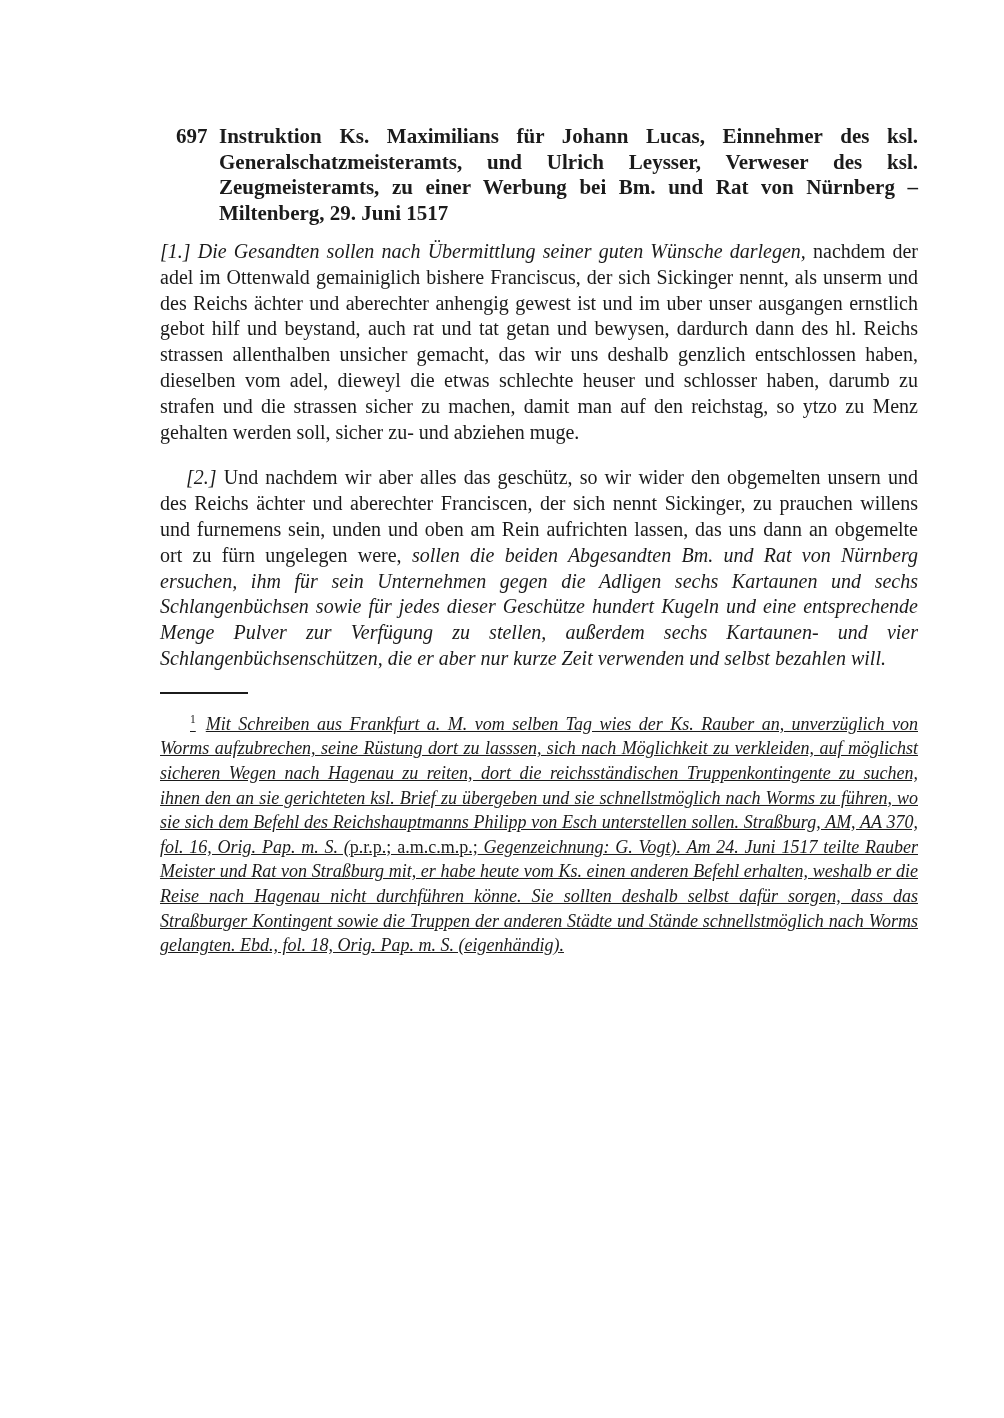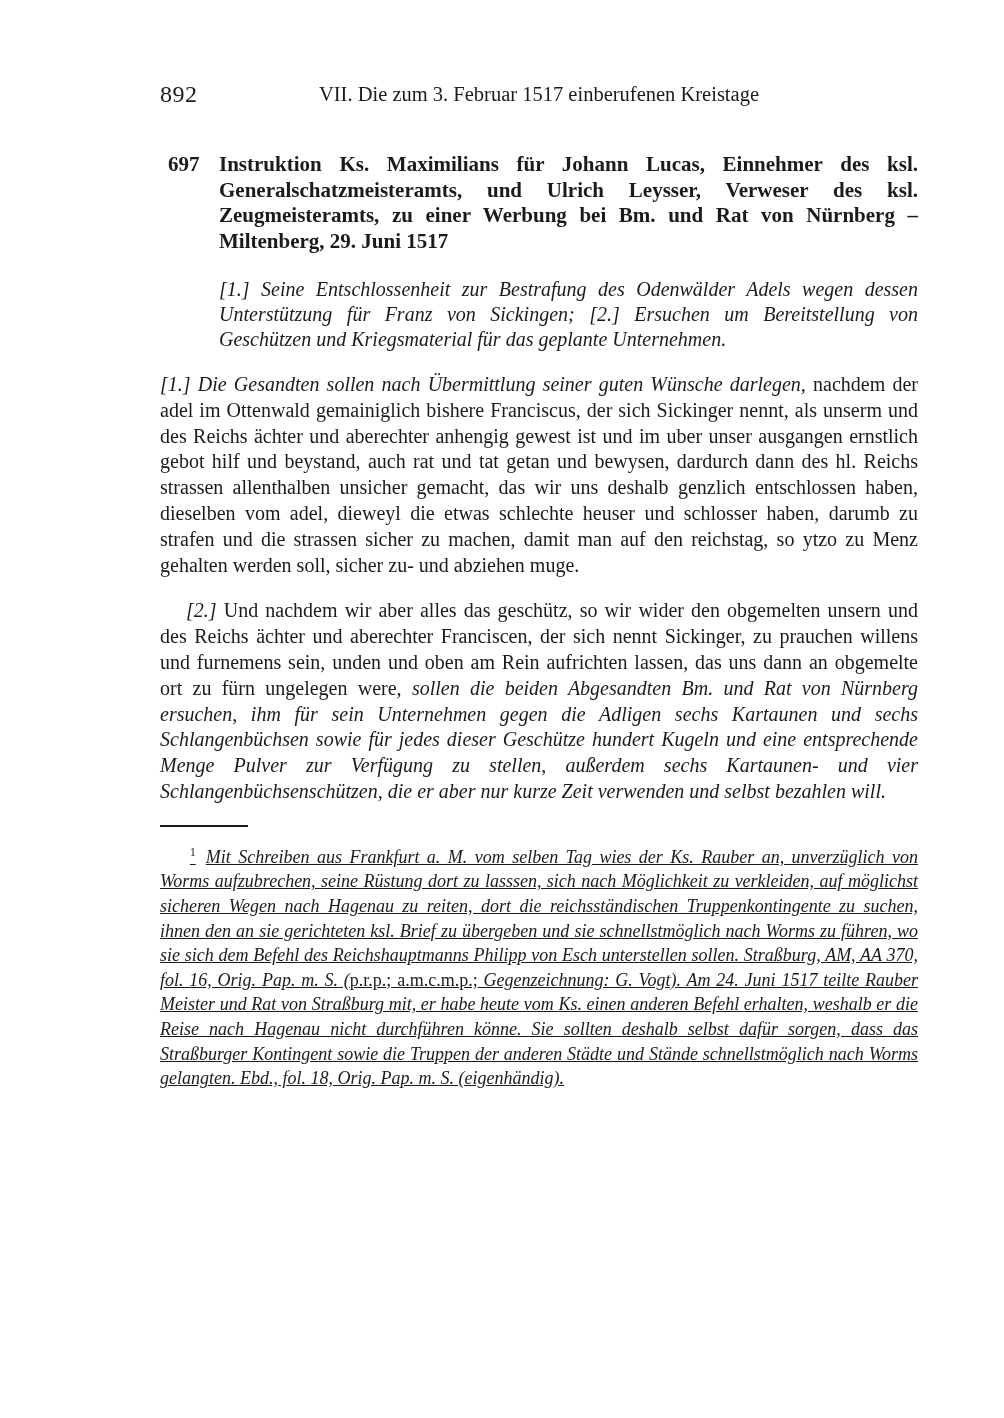--- a/index.html
+++ b/index.html
@@ -53,21 +53,21 @@
     position: relative;
     margin-top: 44px;
     padding-left: 59px;
     font-weight: bold;
     font-size: 21px;
     line-height: 25.5px;
     text-align: justify;
   }
   .entry-num {
     position: absolute;
-    left: 8px;
+    left: 16px;
     top: 0;
     font-weight: bold;
     font-size: 21px;
   }
   
   .summary {
     margin-left: 59px;
     margin-top: 23px;
     font-style: italic;
     font-size: 20px;
@@ -123,32 +123,27 @@
     line-height: 0;
     margin-right: 10px;
   }
 </style>
 </head>
 <body>
 
 <div class="page">
   <div class="content">
 
-    <div class="pagehead">
-      <span class="pagenum">892</span>
-      <div class="runtitle">VII. Die zum 3. Februar 1517 einberufenen Kreistage</div>
-    </div>
 
 
     <div class="entry-head">
       <span class="entry-num">697</span>
       <span>Instruktion Ks. Maximilians für Johann Lucas, Einnehmer des ksl. Generalschatzmeisteramts, und Ulrich Leysser, Verweser des ksl. Zeugmeisteramts, zu einer Werbung bei Bm. und Rat von Nürnberg – Miltenberg, 29. Juni 1517</span>
     </div>
 
-    <p class="summary">[1.] Seine Entschlossenheit zur Bestrafung des Odenwälder Adels wegen dessen Unterstützung für Franz von Sickingen; [2.] Ersuchen um Bereitstellung von Geschützen und Kriegsmaterial für das geplante Unternehmen.</p>
 
 
     <p class="body-para first"><span class="it">[1.] Die Gesandten sollen nach Übermittlung seiner guten Wünsche darlegen, </span><span>nachdem der adel im Ottenwald gemainiglich bishere Franciscus, der sich Sickinger nennt, als unserm und des Reichs ächter und aberechter anhengig gewest ist und im uber unser ausgangen ernstlich gebot hilf und beystand, auch rat und tat getan und bewysen, dardurch dann des hl. Reichs strassen allenthalben unsicher gemacht, das wir uns deshalb genzlich entschlossen haben, dieselben vom adel, dieweyl die etwas schlechte heuser und schlosser haben, darumb zu strafen und die strassen sicher zu machen, damit man auf den reichstag, so ytzo zu Menz gehalten werden soll, sicher zu- und abziehen muge.</span></p>
 
     <p class="body-para indent"><span class="it">[2.] </span><span>Und nachdem wir aber alles das geschütz, so wir wider den obgemelten unsern und des Reichs ächter und aberechter Franciscen, der sich nennt Sickinger, zu prauchen willens und furnemens sein, unden und oben am Rein aufrichten lassen, das uns dann an obgemelte ort zu fürn ungelegen were, </span><span class="it">sollen die beiden Abgesandten Bm. und Rat von Nürnberg ersuchen, ihm für sein Unternehmen gegen die Adligen sechs Kartaunen und sechs Schlangenbüchsen sowie für jedes dieser Geschütze hundert Kugeln und eine entsprechende Menge Pulver zur Verfügung zu stellen, außerdem sechs Kartaunen- und vier Schlangenbüchsenschützen, die er aber nur kurze Zeit verwenden und selbst bezahlen will.</span></p>
 
     <div class="footnote-block">
       <div class="footnote-rule"></div>
       <p class="footnote"><sup class="fnmark">1</sup><span>Mit Schreiben aus Frankfurt a. M. vom selben Tag wies der Ks. Rauber an, unverzüglich von Worms aufzubrechen, seine Rüstung dort zu lasssen, sich nach Möglichkeit zu verkleiden, auf möglichst sicheren Wegen nach Hagenau zu reiten, dort die reichsständischen Truppenkontingente zu suchen, ihnen den an sie gerichteten ksl. Brief zu übergeben und sie schnellstmöglich nach Worms zu führen, wo sie sich dem Befehl des Reichshauptmanns Philipp von Esch unterstellen sollen. Straßburg, AM, AA 370, fol. 16, Orig. Pap. m. S. (</span><span class="rm">p.r.p.; a.m.c.m.p.;</span><span> Gegenzeichnung: G. Vogt). Am 24. Juni 1517 teilte Rauber Meister und Rat von Straßburg mit, er habe heute vom Ks. einen anderen Befehl erhalten, weshalb er die Reise nach Hagenau nicht durchführen könne. Sie sollten deshalb selbst dafür sorgen, dass das Straßburger Kontingent sowie die Truppen der anderen Städte und Stände schnellstmöglich nach Worms gelangten. Ebd., fol. 18, Orig. Pap. m. S. (eigenhändig).</span></p>
     </div>

